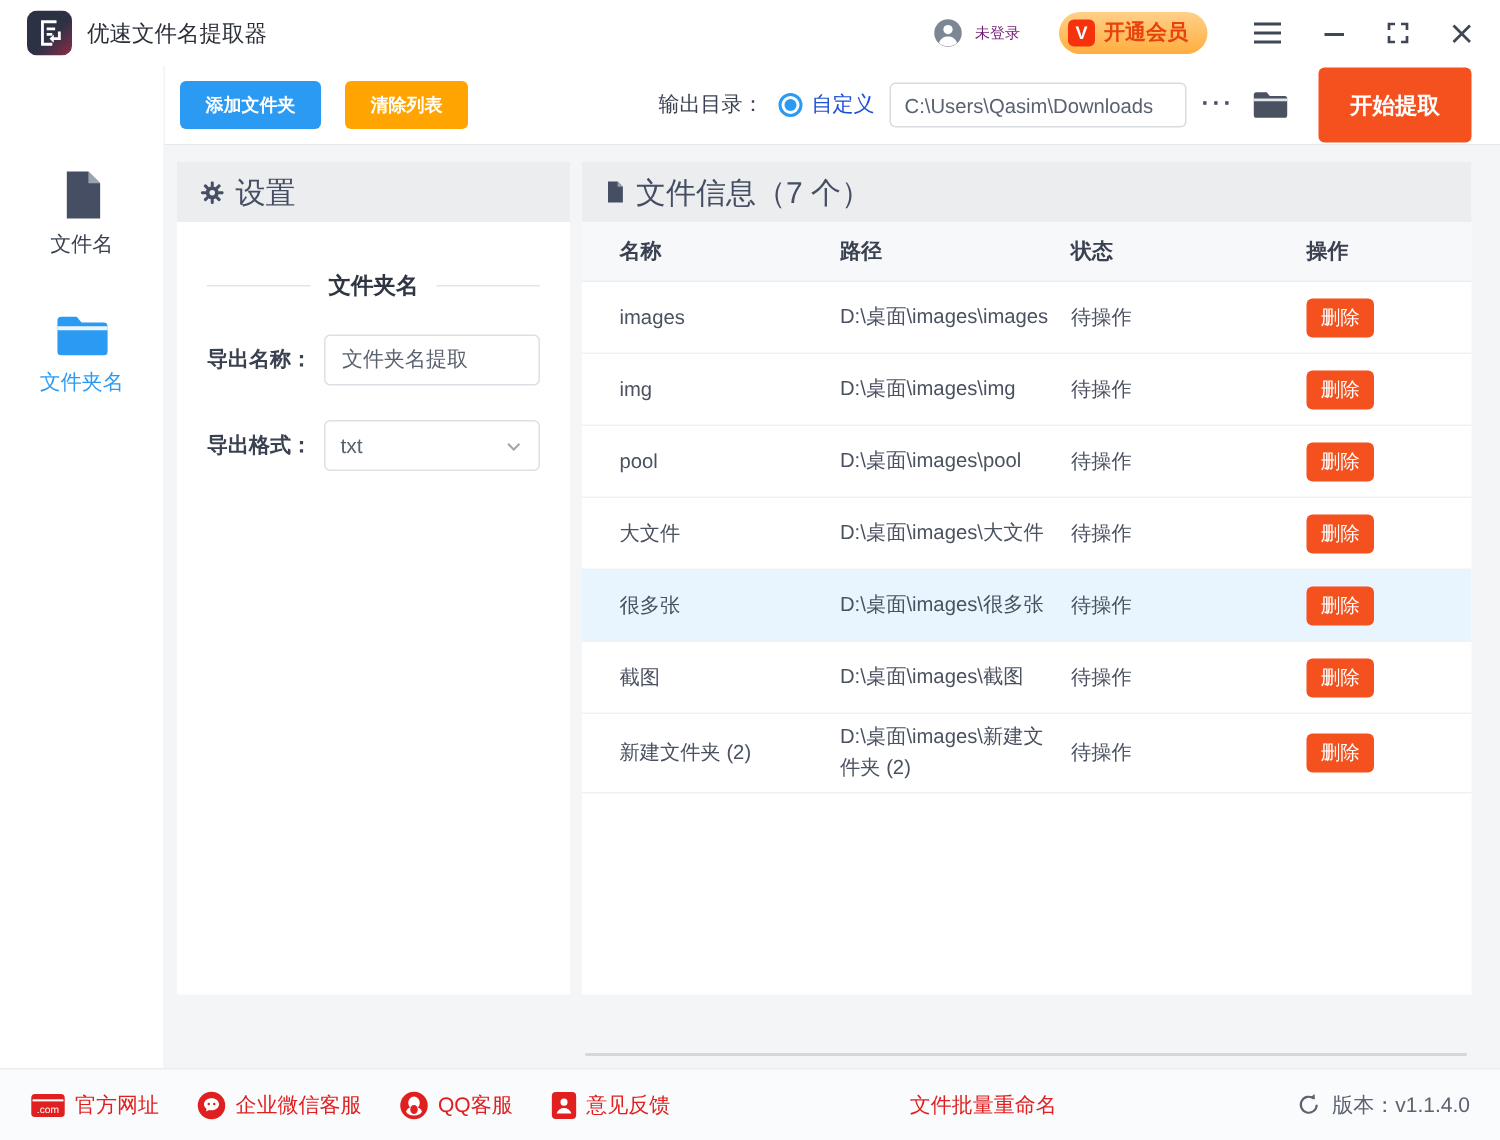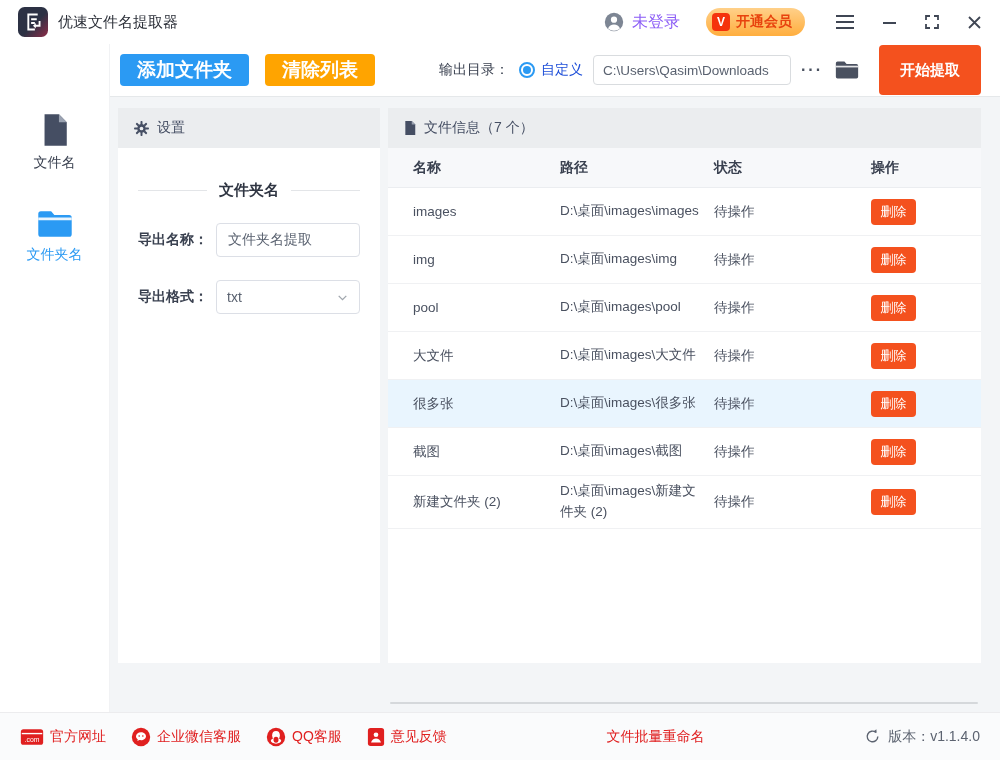--- a/index.html
+++ b/index.html
@@ -8,34 +8,34 @@
     font-family:"Liberation Sans","DejaVu Sans",sans-serif;
     position:relative; background:#fff; overflow:hidden; color:#3a4150;
   }
   
   .titlebar { position:absolute; top:0; left:0; right:0; height:44px;
     background:#fff; display:flex; align-items:center; padding:0 18px; }
   .app-icon { width:30px; height:30px; flex:0 0 auto; }
   .app-title { margin-left:10px; font-size:15px; color:#2b2f38; }
   .tb-right { margin-left:auto; display:flex; align-items:center; }
   .user-chip { display:flex; align-items:center; gap:7px; cursor:pointer; }
-  .login-text { font-size:16px; color:#8b5cf6; }
+  .login-text { font-size:10px; color:#701a75; }
   .vip-pill { margin-left:26px; height:28px; border-radius:15px; padding:0 13px 0 6px;
     background:linear-gradient(180deg,#ffd089,#ffae3e); display:flex; align-items:center;
     gap:6px; cursor:pointer; }
   .vip-badge { width:18px; height:18px; border-radius:4px; background:#f5320c; color:#fff;
     font-size:12px; font-weight:bold; display:flex; align-items:center; justify-content:center; }
   .vip-text { font-size:14px; font-weight:bold; color:#e8430e; }
   .win-btns { display:flex; align-items:center; gap:27px; margin-left:30px; }
   .win-btn { cursor:pointer; display:flex; align-items:center; }
   
   .toolbar { position:absolute; top:44px; left:110px; right:0; height:53px; background:#fff;
     border-bottom:1px solid #e5e8ea; display:flex; align-items:center; padding:0 19px 0 10px; }
   .btn { height:32px; padding:0 17px; border:none; border-radius:4px; color:#fff;
-    font-size:19px; font-weight:bold; cursor:pointer; font-family:inherit; }
+    font-size:12px; font-weight:bold; cursor:pointer; font-family:inherit; }
   .btn-blue { background:#2b9af3; }
   .btn-orange { background:#ffa400; margin-left:16px; }
   .out-group { margin-left:auto; display:flex; align-items:center; }
   .out-label { font-size:14px; color:#3a4150; }
   .radio { width:16px; height:16px; border:2px solid #2b9af3; border-radius:50%;
     margin-left:10px; position:relative; cursor:pointer; flex:0 0 auto; }
   .radio::after { content:""; position:absolute; left:2px; top:2px; width:8px; height:8px;
     border-radius:50%; background:#2b9af3; }
   .radio-label { font-size:14px; color:#1d4ed8; margin-left:6px; }
   .path-input { width:198px; height:30px; border:1px solid #d9dcdf; border-radius:4px;
@@ -51,21 +51,21 @@
   .side-item.first { margin-top:69px; }
   .side-item.second { margin-top:37px; }
   .side-label { font-size:14px; color:#3a4150; }
   .side-item.active .side-label { color:#2b9af3; }
   
   .main { position:absolute; top:97px; left:110px; right:0; bottom:48px; background:#f3f5f7; }
   .panel { position:absolute; top:11px; height:555px; background:#fff; }
   .settings-panel { left:8px; width:262px; }
   .file-panel { left:278px; right:19px; }
   .panel-header { height:40px; background:#ebedef; display:flex; align-items:center;
-    padding:0 15px; gap:7px; font-size:14px; color:#454e63;text-align:right; }
+    padding:0 15px; gap:7px; font-size:20px; color:#454e63;text-align:right; }
   
   .settings-body { padding:0 20px; }
   .section-divider { display:flex; align-items:center; margin-top:33px; gap:12px; }
   .divider-line { flex:1; height:1px; background:#e3e5e8; }
   .section-title { font-size:15px; font-weight:bold; color:#2f3542; }
   .form-row { display:flex; align-items:center; margin-top:23px; }
   .form-label { width:78px; flex:0 0 auto; font-size:14px; font-weight:bold; color:#3a4150; }
   .text-input { flex:1; min-width:0; height:34px; border:1px solid #dcdfe6; border-radius:4px;
     padding:0 11px; font-size:14px; color:#5a6270; font-family:inherit; }
   .select-box { flex:1; height:34px; border:1px solid #dcdfe6; border-radius:4px;

